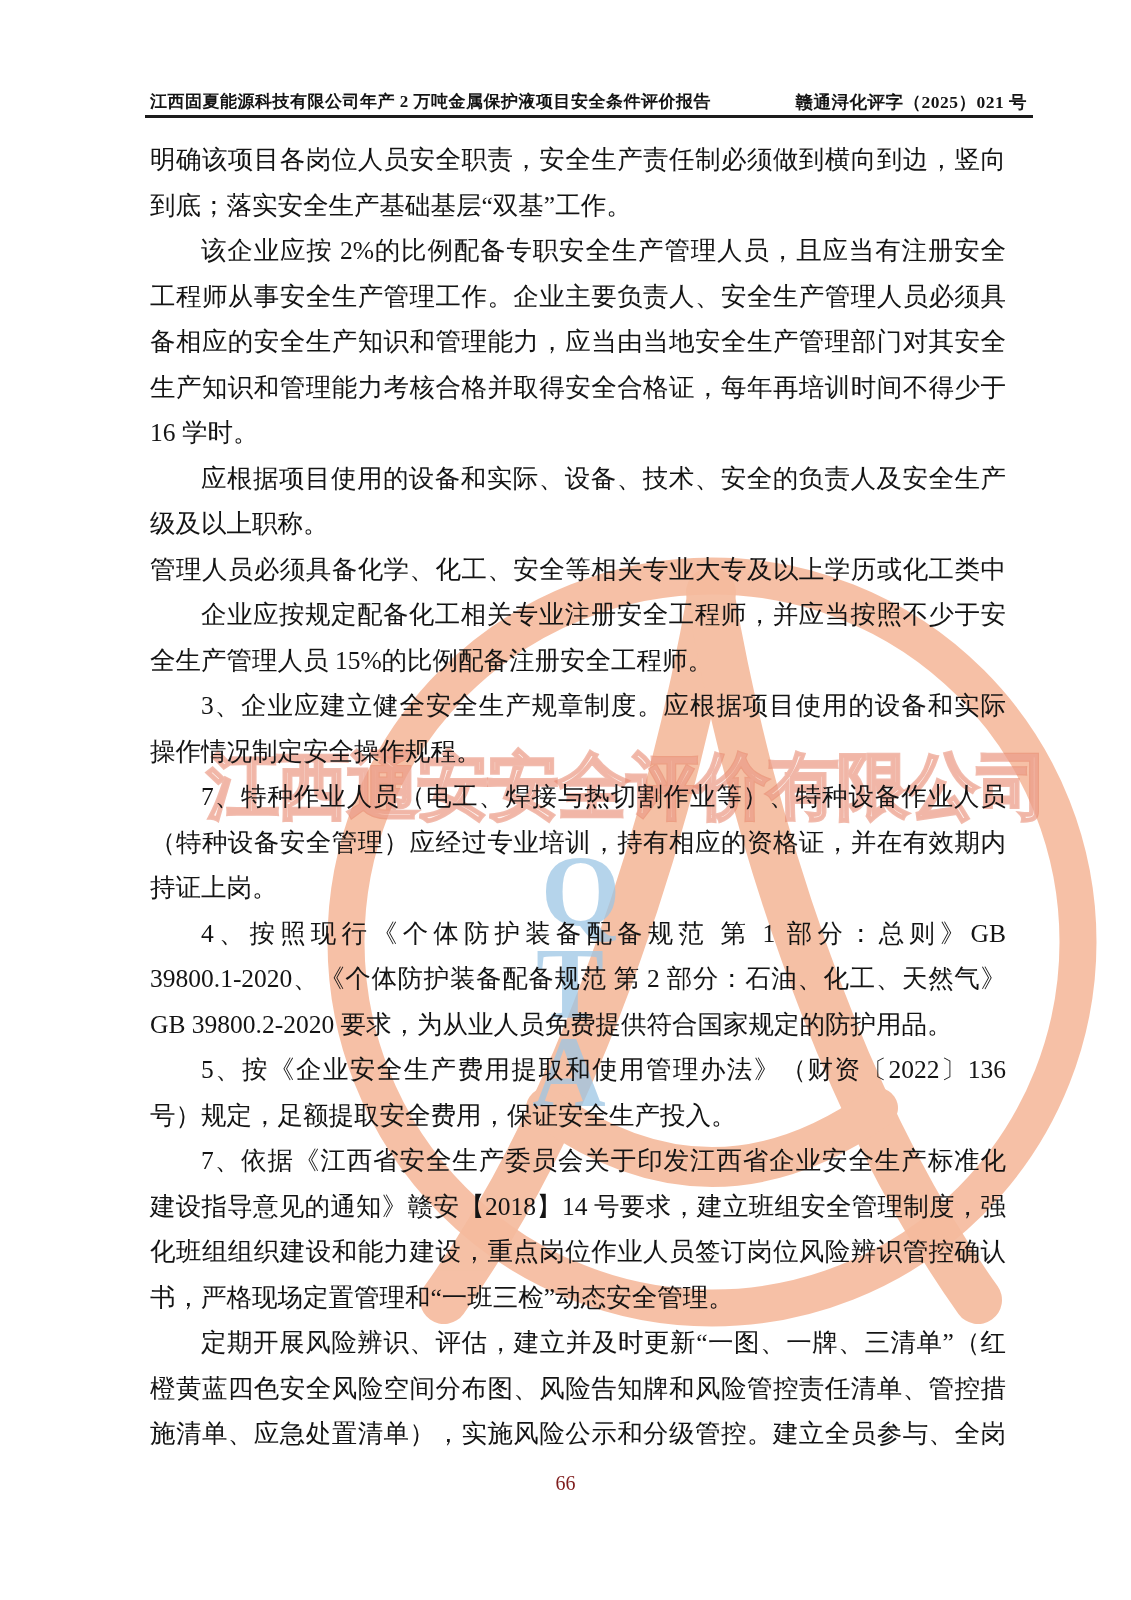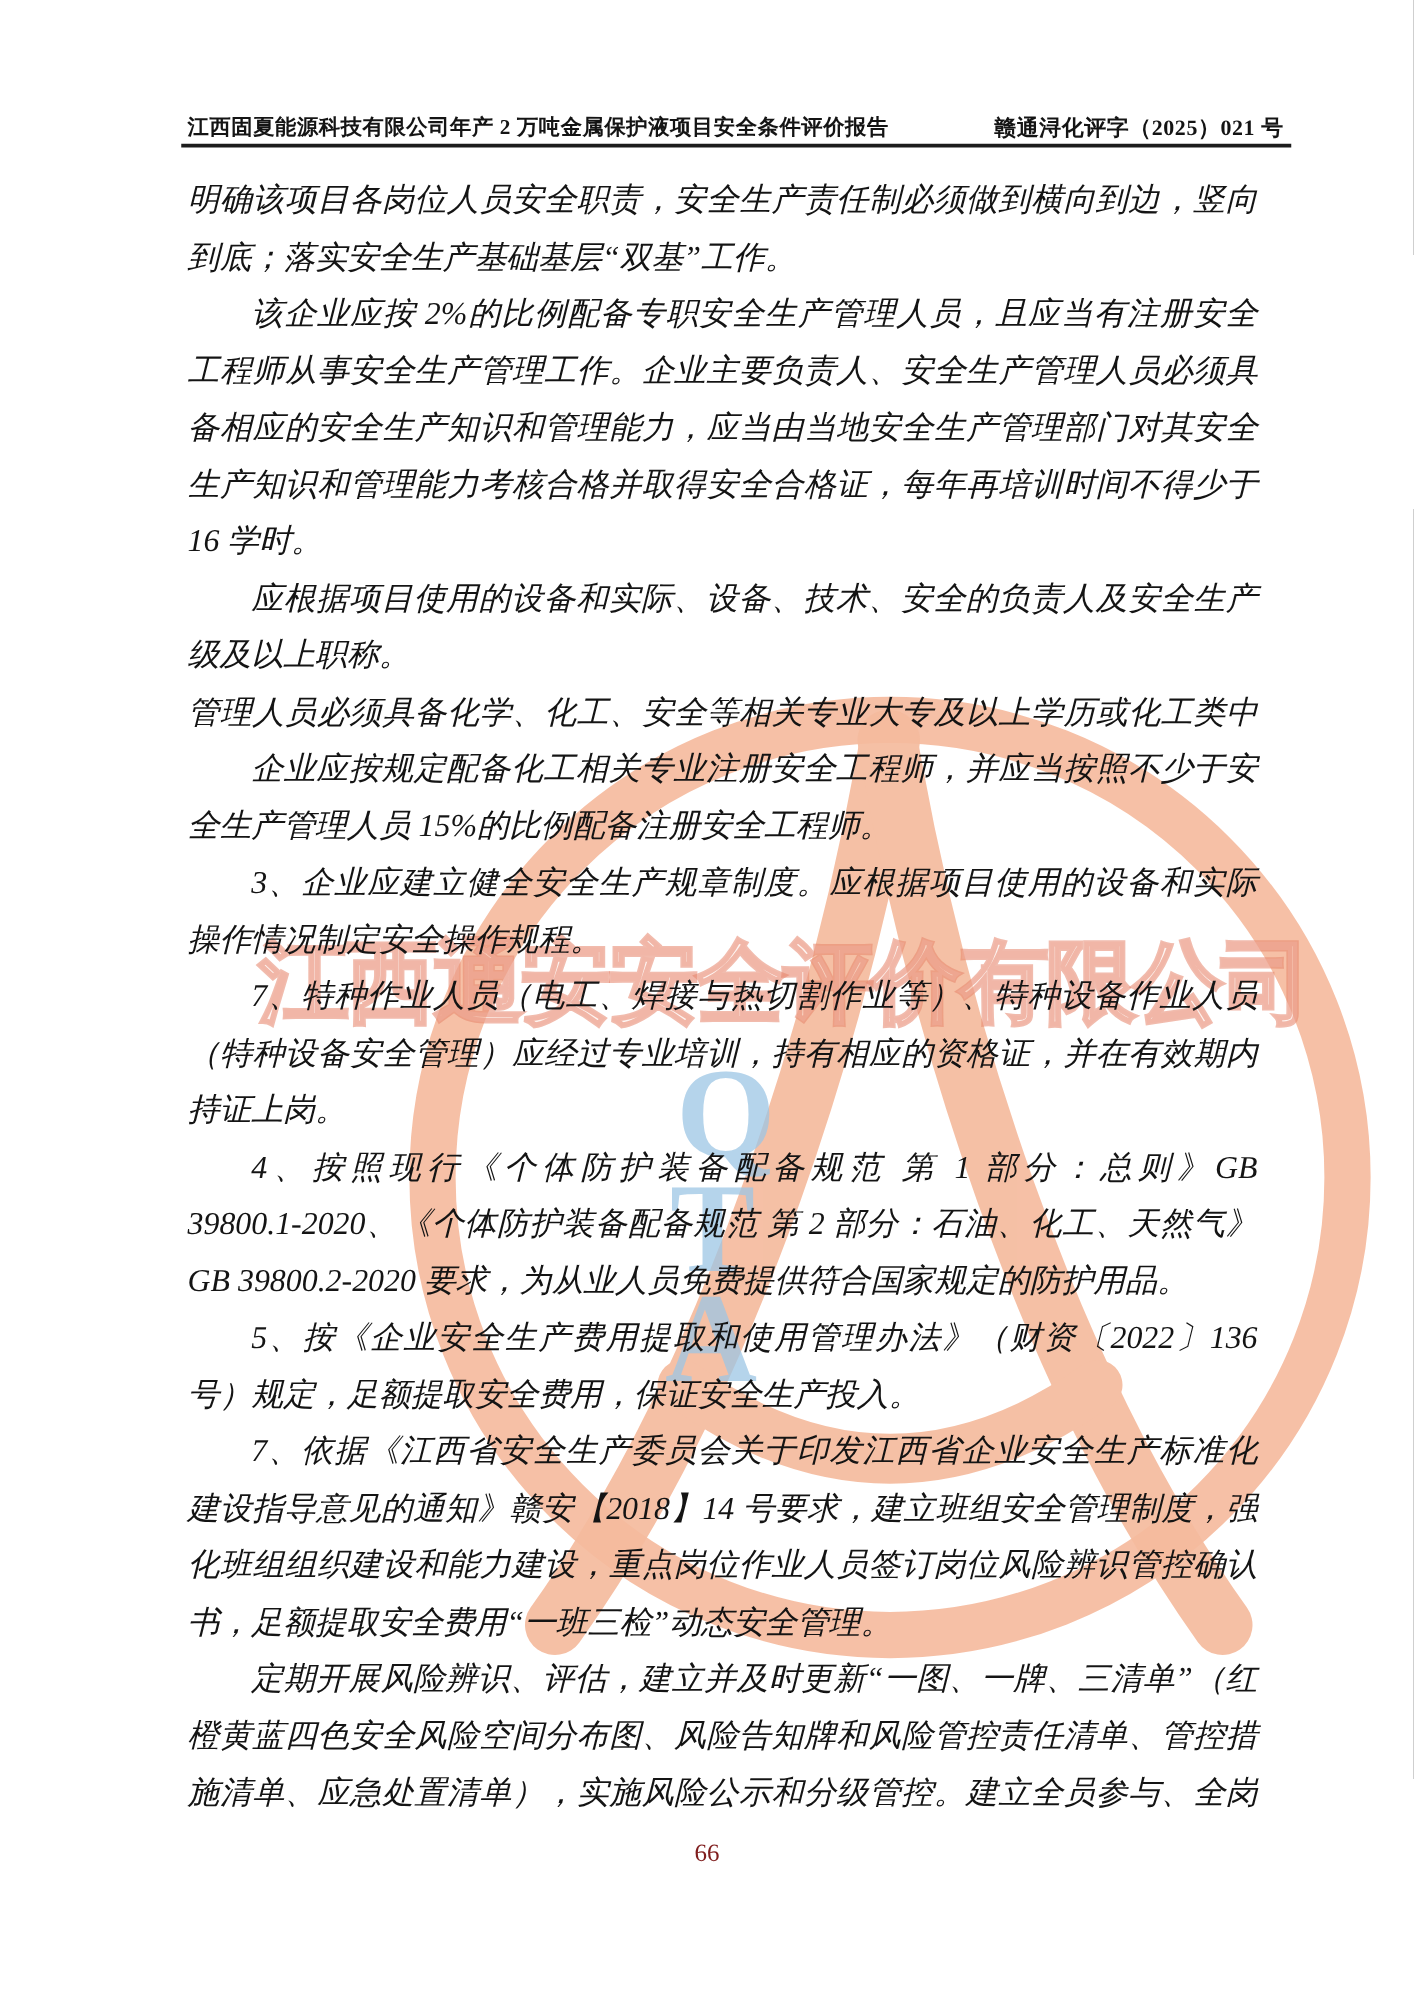--- a/index.html
+++ b/index.html
@@ -48,21 +48,21 @@
     font-weight:bold; font-size:72px; line-height:100px;
     letter-spacing:-2px; white-space:nowrap;
     color:rgba(253,231,224,0.45);
     margin-left:24px;
     -webkit-text-stroke:2.5px rgba(230,132,105,0.55);
   }
 
   
   .body-text {
     position:absolute; z-index:1;
-    left:150px; top:137px; width:856px;font-style:italic;
+    left:150px; top:137px; width:856px;
   }
   .bline {
     height:45.5px; line-height:45.5px;
     font-size:25.5px;
     text-align:justify;
     white-space:normal;
   }
   .bline.just { text-align-last:justify; }
   .bline.ind  { text-indent:51px; }
 
@@ -117,21 +117,21 @@
       <div class="bline just">（特种设备安全管理）应经过专业培训，持有相应的资格证，并在有效期内</div>
       <div class="bline">持证上岗。</div>
       <div class="bline ind just">4、按照现行《个体防护装备配备规范 第 1 部分：总则》GB</div>
       <div class="bline just">39800.1-2020、《个体防护装备配备规范 第 2 部分：石油、化工、天然气》</div>
       <div class="bline">GB 39800.2-2020 要求，为从业人员免费提供符合国家规定的防护用品。</div>
       <div class="bline ind just">5、按《企业安全生产费用提取和使用管理办法》（财资〔2022〕136</div>
       <div class="bline">号）规定，足额提取安全费用，保证安全生产投入。</div>
       <div class="bline ind just">7、依据《江西省安全生产委员会关于印发江西省企业安全生产标准化</div>
       <div class="bline just">建设指导意见的通知》赣安【2018】14 号要求，建立班组安全管理制度，强</div>
       <div class="bline just">化班组组织建设和能力建设，重点岗位作业人员签订岗位风险辨识管控确认</div>
-      <div class="bline">书，足额提取安全费用“一班三检”动态安全管理。</div>
+      <div class="bline">书，严格现场定置管理和“一班三检”动态安全管理。</div>
       <div class="bline ind just">定期开展风险辨识、评估，建立并及时更新“一图、一牌、三清单”（红</div>
       <div class="bline just">橙黄蓝四色安全风险空间分布图、风险告知牌和风险管控责任清单、管控措</div>
       <div class="bline just">施清单、应急处置清单），实施风险公示和分级管控。建立全员参与、全岗</div>
     </div>
 
   <div class="page-num">66</div>
 
 </div>
 
 </body></html>

